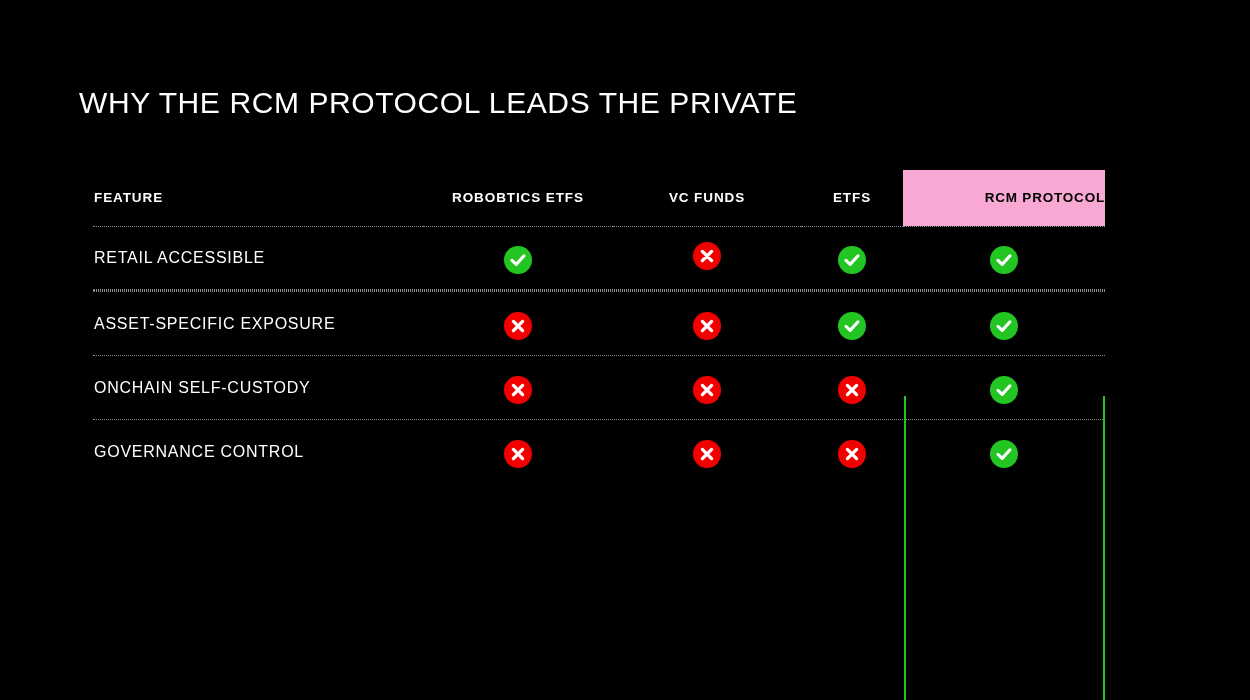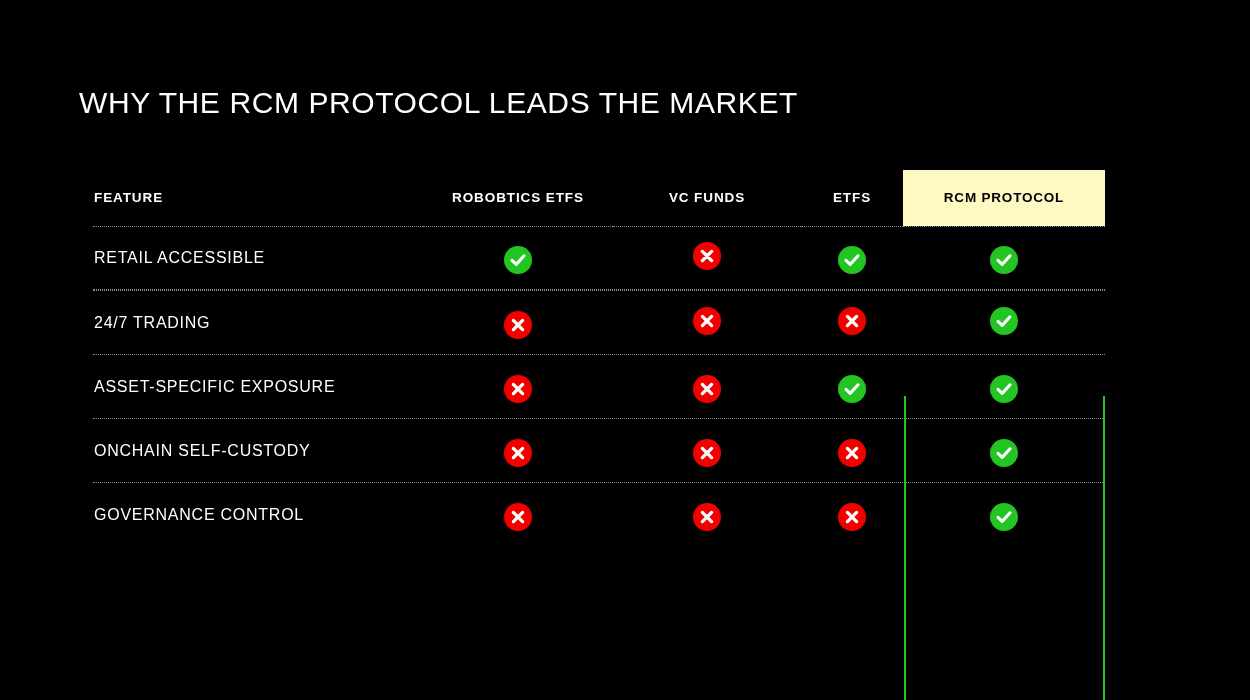--- a/index.html
+++ b/index.html
@@ -60,24 +60,25 @@
     padding: 0;
     position: relative;
   }
 
   thead th.feature-head {
     text-align: left;
     padding-left: 1px;
   }
 
   thead th.highlight-head {
-    background: #fef9c3;
+    background: #f9a8d4;
     color: #000000;
     font-weight: 700;
     letter-spacing: 0.8px;
+    text-align: right;
   }
 
   
   .sep-row td {
     padding: 0;
     height: 1px;
   }
   .sep-line {
     height: 1px;
     border-top: 1px dotted #8a8a8a;
@@ -132,21 +133,21 @@
     height: 28px;
   }
 
   
   .nudge-up    { position: relative; top: -2px; }
   .nudge-down  { position: relative; top: 2px; }
 </style>
 </head>
 <body>
 
-<h1 id="page-title">WHY THE RCM PROTOCOL LEADS THE MARKET</h1>
+<h1 id="page-title">WHY THE RCM PROTOCOL LEADS THE PRIVATE</h1>
 
 <div id="comparison-table">
   <table class="table-grid">
     <colgroup>
       <col class="col-feature">
         <col class="col-c1">
         <col class="col-c2">
         <col class="col-c3">
         <col class="col-c4">
     </colgroup>
@@ -178,35 +179,20 @@
         <tr class="sep-row">
           <td colspan="5">
             <div class="sep-line"></div>
           </td>
         </tr>
         <tr class="sep-row">
           <td colspan="5">
             <div class="sep-line"></div>
           </td>
         </tr>
-        <tr>
-          <td class="feature-cell">24/7 TRADING</td>
-          <td><span class="status-icon no nudge-down"><svg viewBox="0 0 28 28">
-                <path fill="none" stroke="#ffffff" stroke-linecap="round" stroke-linejoin="round" d="M9.4 9.4 L18.6 18.6 M18.6 9.4 L9.4 18.6" stroke-width="3.3"></path>
-              </svg></span></td>
-          <td><span class="status-icon no nudge-up"><svg viewBox="0 0 28 28">
-                <path fill="none" stroke="#ffffff" stroke-linecap="round" stroke-linejoin="round" d="M9.4 9.4 L18.6 18.6 M18.6 9.4 L9.4 18.6" stroke-width="3.3"></path>
-              </svg></span></td>
-          <td><span class="status-icon no nudge-up"><svg viewBox="0 0 28 28">
-                <path fill="none" stroke="#ffffff" stroke-linecap="round" stroke-linejoin="round" d="M9.4 9.4 L18.6 18.6 M18.6 9.4 L9.4 18.6" stroke-width="3.3"></path>
-              </svg></span></td>
-          <td><span class="status-icon yes nudge-up"><svg viewBox="0 0 28 28">
-                <path fill="none" stroke="#ffffff" stroke-linecap="round" stroke-linejoin="round" d="M8 14.4 L12.2 18.4 L20 9.8" stroke-width="3.1"></path>
-              </svg></span></td>
-        </tr>
         <tr class="sep-row">
           <td colspan="5">
             <div class="sep-line"></div>
           </td>
         </tr>
         <tr>
           <td class="feature-cell">ASSET-SPECIFIC EXPOSURE</td>
           <td><span class="status-icon no nudge-down"><svg viewBox="0 0 28 28">
                 <path fill="none" stroke="#ffffff" stroke-linecap="round" stroke-linejoin="round" d="M9.4 9.4 L18.6 18.6 M18.6 9.4 L9.4 18.6" stroke-width="3.3"></path>
               </svg></span></td>

